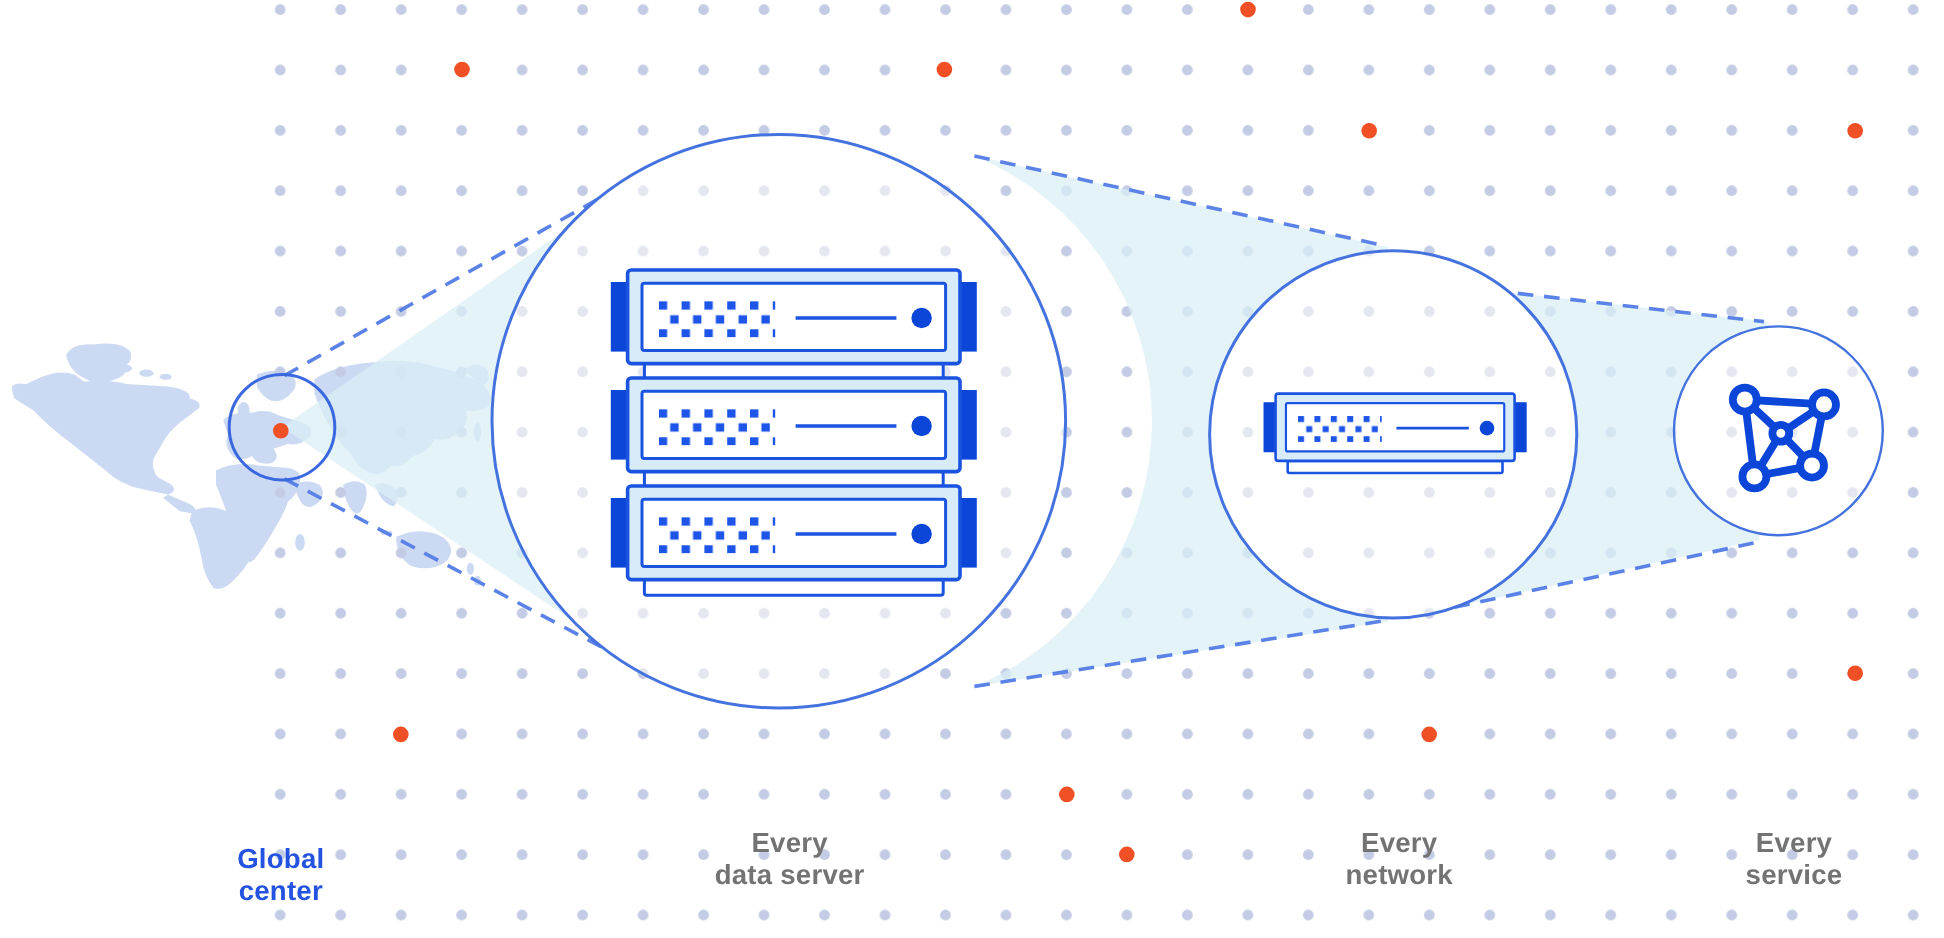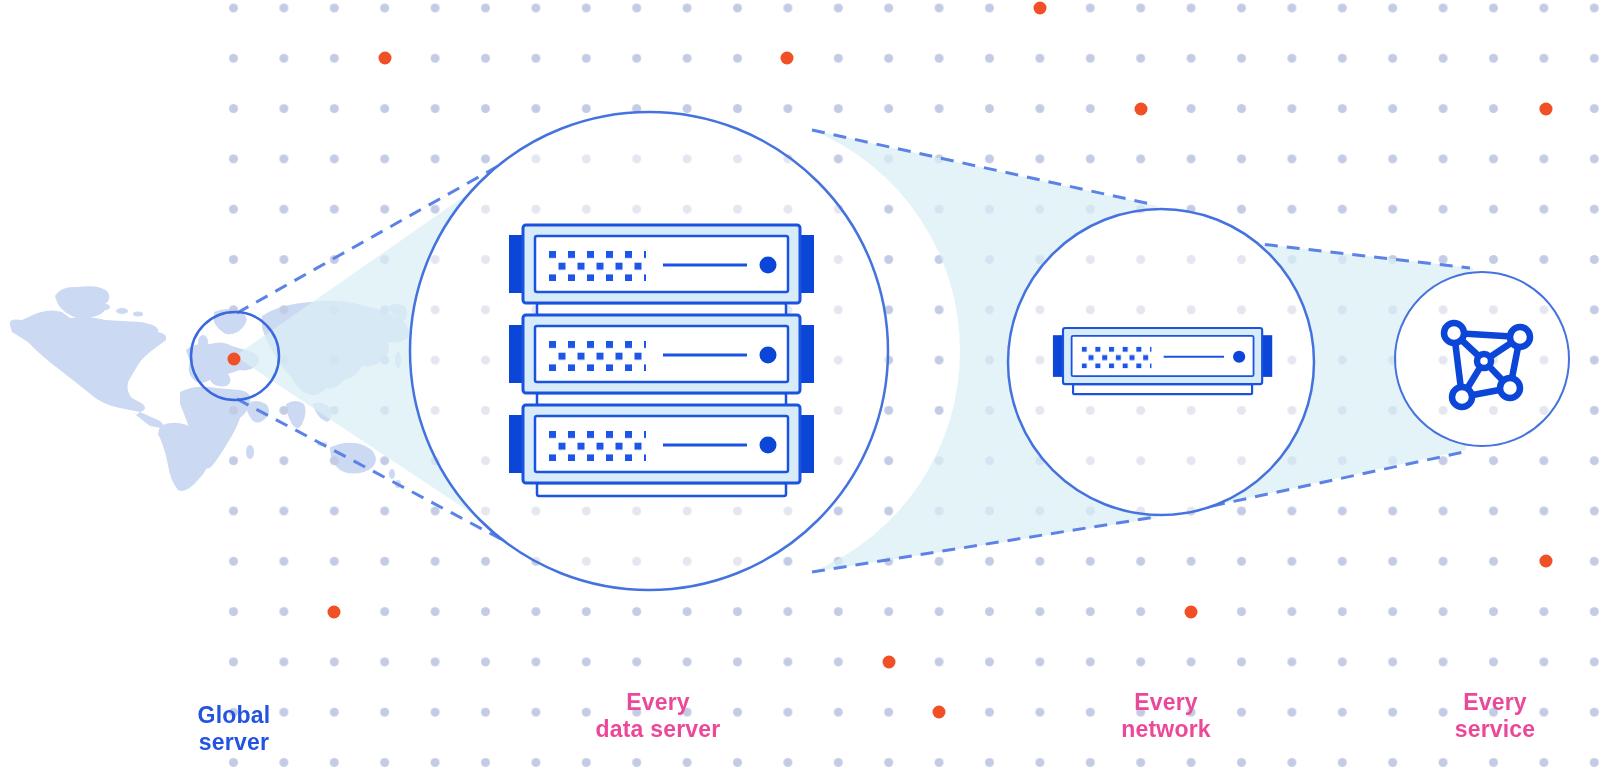--- a/index.html
+++ b/index.html
@@ -4,21 +4,21 @@
 <style>
   html,body{margin:0;padding:0;background:#ffffff;}
   .stage{
     position:relative;width:1620px;height:782px;overflow:hidden;background:#ffffff;
     font-family:"Liberation Sans", sans-serif;
   }
   .stage svg{position:absolute;left:0;top:0;}
   .stage-label{
     position:absolute;transform:translateX(-50%);
     text-align:center;font-size:23px;line-height:26.5px;font-weight:bold;
-    color:#ec4899;white-space:nowrap;letter-spacing:.2px;
+    color:#737373;white-space:nowrap;letter-spacing:.2px;
   }
   .stage-label span{display:block;}
   .stage-label.blue{color:#2353e0;}
 </style>
 </head>
 <body>
 
 <div class="stage">
 
 <svg width="1620" height="782" viewBox="0 0 1620 782">
@@ -161,21 +161,21 @@
       <circle cx="38" cy="-22" r="10"></circle>
       <circle cx="28" cy="29" r="10"></circle>
       <circle cx="-20" cy="38" r="10"></circle>
       <circle cx="2" cy="2" r="7"></circle>
     </g>
   </g>
 </svg>
 
 <div class="stage-label blue" style="left:234px;top:689px;margin-top:13px;">
   <span>Global</span>
-  <span>server</span>
+  <span>center</span>
 </div>
 <div class="stage-label" style="left:658px;top:689px;">
   <span>Every</span>
   <span>data server</span>
 </div>
 <div class="stage-label" style="left:1166px;top:689px;">
   <span>Every</span>
   <span>network</span>
 </div>
 <div class="stage-label" style="left:1495px;top:689px;">

